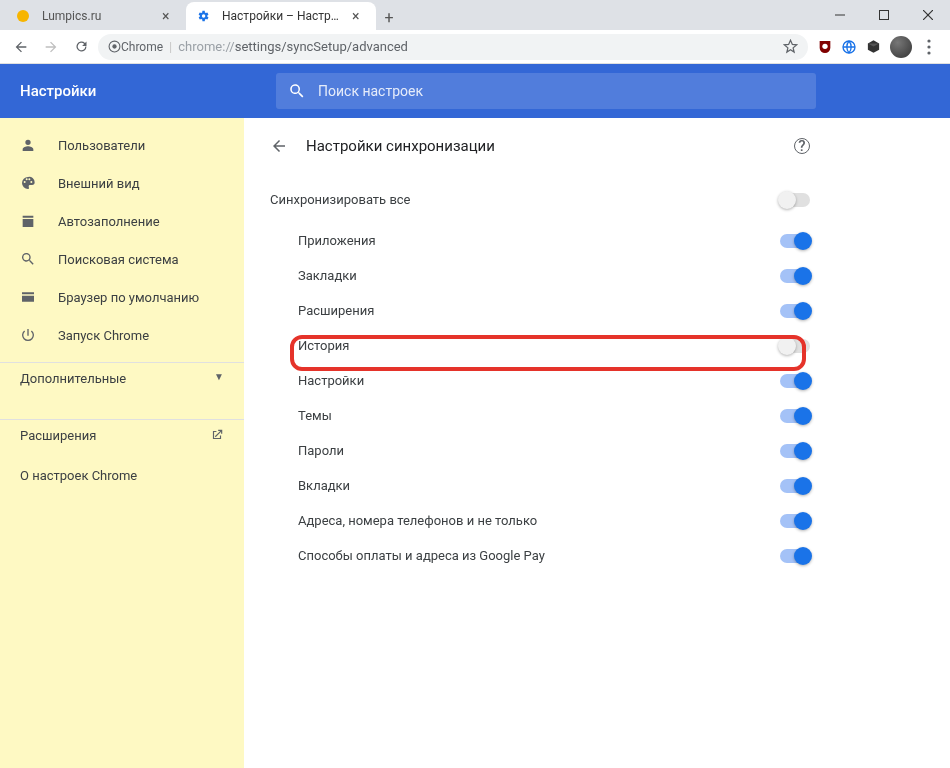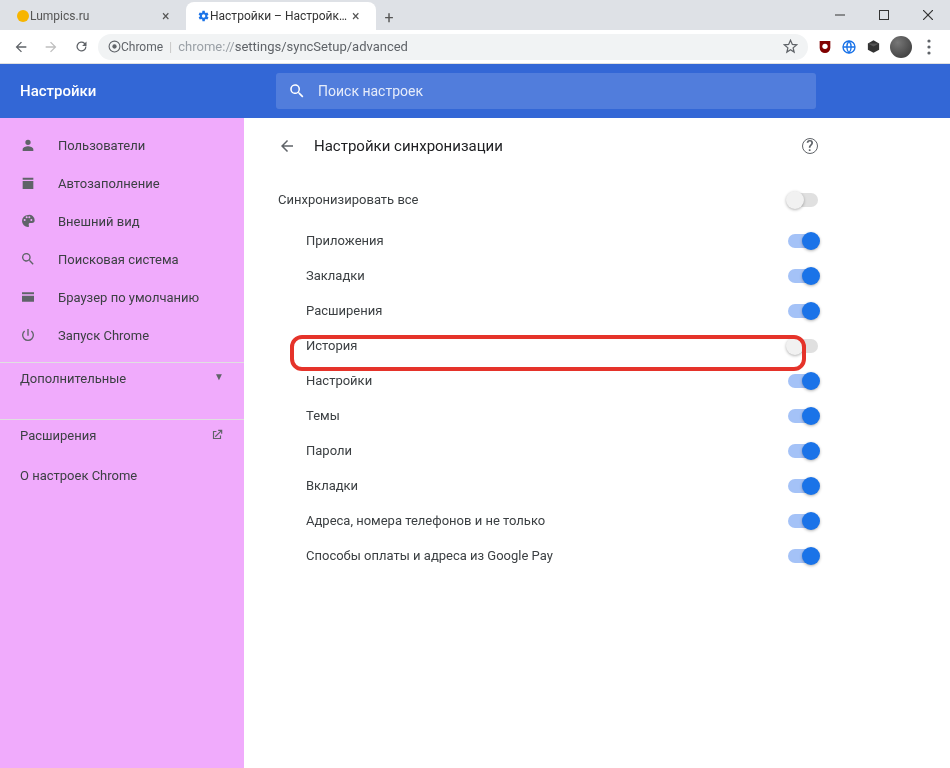--- a/index.html
+++ b/index.html
@@ -2,21 +2,21 @@
 <html><head>
 <meta charset="utf-8">
 <style>
   * { box-sizing: border-box; margin: 0; padding: 0; font-family: -apple-system, BlinkMacSystemFont, "Segoe UI", Roboto, Arial, sans-serif; }
   body { background: #fff; width: 950px; height: 768px; overflow: hidden; position: relative; }
 
   
   .titlebar { height: 30px; background: #dee1e6; display: flex; align-items: flex-end; position: relative; padding-left: 6px; }
   .win-controls { position: absolute; right: 0; top: 0; display: flex; height: 30px; }
   .win-btn { width: 44px; display: flex; align-items: center; justify-content: center; color: #333; font-size: 10px; }
-  .tab { height: 28px; background: #dee1e6; display: flex; align-items: center; padding: 0 10px; font-size: 12px; color: #555; border-radius: 8px 8px 0 0; max-width: 190px; min-width: 180px; gap: 0; position: relative; justify-content: flex-end; }
+  .tab { height: 28px; background: #dee1e6; display: flex; align-items: center; padding: 0 10px; font-size: 12px; color: #555; border-radius: 8px 8px 0 0; max-width: 190px; min-width: 180px; gap: 12px; position: relative; justify-content: flex-end; }
   .tab.active { background: #fff; color: #333; }
   .tab .favicon { width: 14px; height: 14px; display: flex; align-items: center; justify-content: center; flex: 0 0 14px; }
   .tab .title { flex: 1; white-space: nowrap; overflow: hidden; text-overflow: ellipsis; }
   .tab .close { flex: 0 0 14px; font-size: 14px; color: #555; }
   .new-tab { width: 26px; height: 26px; display: flex; align-items: center; justify-content: center; color: #555; font-size: 16px; }
 
   
   .addrbar { height: 34px; background: #fff; display: flex; align-items: center; padding: 0 8px; gap: 4px; border-bottom: 1px solid #e0e0e0;}
   .nav-btn { width: 26px; height: 26px; display: flex; align-items: center; justify-content: center; color: #5f6368; border-radius: 50%; }
   .nav-btn.disabled { color: #bfbfbf; }
@@ -31,31 +31,31 @@
   .menu-dots { width: 26px; display: flex; align-items: center; justify-content: center; color: #5f6368; }
 
   
   .settings-header { height: 54px; background: #3367d6; display: flex; align-items: center; color: #fff; }
   .settings-title { width: 276px; padding-left: 20px; font-size: 15px; font-weight: 500; }
   .search-wrap { flex: 1; max-width: 540px; height: 36px; background: rgba(255,255,255,0.15); border-radius: 3px; display: flex; align-items: center; padding: 0 12px; gap: 12px; }
   .search-wrap input { flex: 1; background: transparent; border: none; outline: none; color: #fff; font-size: 14px; }
   .search-wrap input::placeholder { color: rgba(255,255,255,0.85); }
 
   
-  .main { display: flex; height: calc(768px - 30px - 34px - 54px); background: #f0abfc;}
+  .main { display: flex; height: calc(768px - 30px - 34px - 54px); background: #fef9c3;}
   .sidebar { width: 244px; padding: 8px 0; font-size: 13px; color: #5f6368; border-right: none; }
   .side-item { display: flex; align-items: center; height: 38px; padding: 0 20px; gap: 20px; cursor: pointer; color: #3c4043;}
   .side-item .icon { width: 18px; text-align: center; color: #5f6368; }
   .side-sep { height: 1px; background: #e0e0e0; margin: 8px 0; }
   .side-simple { display: flex; justify-content: space-between; height: 40px; padding: 0 20px; cursor: pointer; color: #3c4043;}
   .expand-icon { font-size: 10px; color: #5f6368;}
   .ext-link-icon { font-size: 13px; color: #5f6368; }
 
   .content-wrap { flex: 1; background: #fff; display: flex; justify-content: flex-start;}
-  .content { width: 540px; padding: 0; margin-left: 34px; }
+  .content { width: 540px; padding: 0; margin-left: 26px; }
   .page-header { display: flex; align-items: center; height: 56px; gap: 16px; color: #202124; font-size: 15px; }
   .back-arrow { color: #5f6368; font-size: 18px; cursor: pointer; width: 20px; text-align: center; }
   .help-icon { margin-left: auto; color: #5f6368; font-size: 15px; border: 1.5px solid #5f6368; border-radius: 50%; width: 16px; height: 16px; display: inline-flex; align-items: center; justify-content: center; line-height: 1; font-weight: 500; }
 
   .row { display: flex; align-items: center; height: 35px; font-size: 13px; color: #3c4043; padding: 0 0 0 0;}
   .row.master { padding-left: 0; margin-top: 8px; margin-bottom: 6px; }
   .row.item { padding-left: 28px; }
   .row .label { flex: 1; }
   .row .toggle { flex: 0 0 auto; }
 
@@ -199,32 +199,32 @@
       <span class="icon">
           <svg width="16" height="16" viewBox="0 0 24 24">
             <path fill="#5f6368" d="M12 12a4 4 0 1 0-4-4 4 4 0 0 0 4 4zm0 2c-3 0-8 1.5-8 4.5V21h16v-2.5c0-3-5-4.5-8-4.5z"></path>
           </svg>
         </span>
       <span>Пользователи</span>
     </div>
     <div class="side-item">
       <span class="icon">
           <svg width="16" height="16" viewBox="0 0 24 24">
+            <path fill="#5f6368" d="M12 3a9 9 0 0 0 0 18c1 0 1.5-.7 1.5-1.5S13 18 13 17a2 2 0 0 1 2-2h3a4 4 0 0 0 4-4 8 8 0 0 0-10-8zM7 12a1.5 1.5 0 1 1 1.5-1.5A1.5 1.5 0 0 1 7 12zm3-4a1.5 1.5 0 1 1 1.5-1.5A1.5 1.5 0 0 1 10 8zm4 0a1.5 1.5 0 1 1 1.5-1.5A1.5 1.5 0 0 1 14 8zm3 4a1.5 1.5 0 1 1 1.5-1.5A1.5 1.5 0 0 1 17 12z"></path>
+          </svg>
+        </span>
+      <span>Внешний вид</span>
+    </div>
+    <div class="side-item">
+      <span class="icon">
+          <svg width="16" height="16" viewBox="0 0 24 24">
             <path fill="#5f6368" d="M4 4h16v3H4zM4 9h16v12H4zm3 3h10v2H7zm0 4h6v2H7z"></path>
           </svg>
         </span>
       <span>Автозаполнение</span>
-    </div>
-    <div class="side-item">
-      <span class="icon">
-          <svg width="16" height="16" viewBox="0 0 24 24">
-            <path fill="#5f6368" d="M12 3a9 9 0 0 0 0 18c1 0 1.5-.7 1.5-1.5S13 18 13 17a2 2 0 0 1 2-2h3a4 4 0 0 0 4-4 8 8 0 0 0-10-8zM7 12a1.5 1.5 0 1 1 1.5-1.5A1.5 1.5 0 0 1 7 12zm3-4a1.5 1.5 0 1 1 1.5-1.5A1.5 1.5 0 0 1 10 8zm4 0a1.5 1.5 0 1 1 1.5-1.5A1.5 1.5 0 0 1 14 8zm3 4a1.5 1.5 0 1 1 1.5-1.5A1.5 1.5 0 0 1 17 12z"></path>
-          </svg>
-        </span>
-      <span>Внешний вид</span>
     </div>
     <div class="side-item">
       <span class="icon">
           <svg width="16" height="16" viewBox="0 0 24 24">
             <path fill="#5f6368" d="M15.5 14h-.8l-.3-.3a6.5 6.5 0 1 0-.7.7l.3.3v.8l5 5 1.5-1.5-5-5zM9.5 14A4.5 4.5 0 1 1 14 9.5 4.5 4.5 0 0 1 9.5 14z"></path>
           </svg>
         </span>
       <span>Поисковая система</span>
     </div>
     <div class="side-item">

